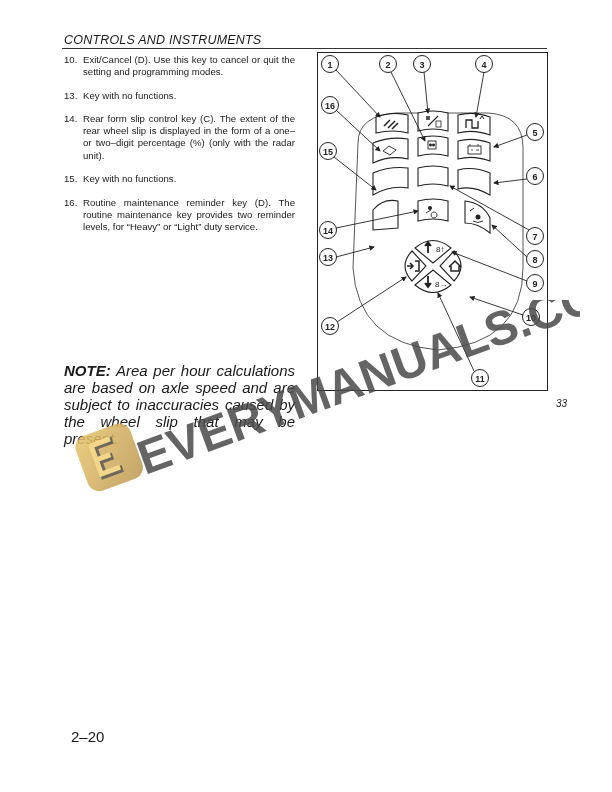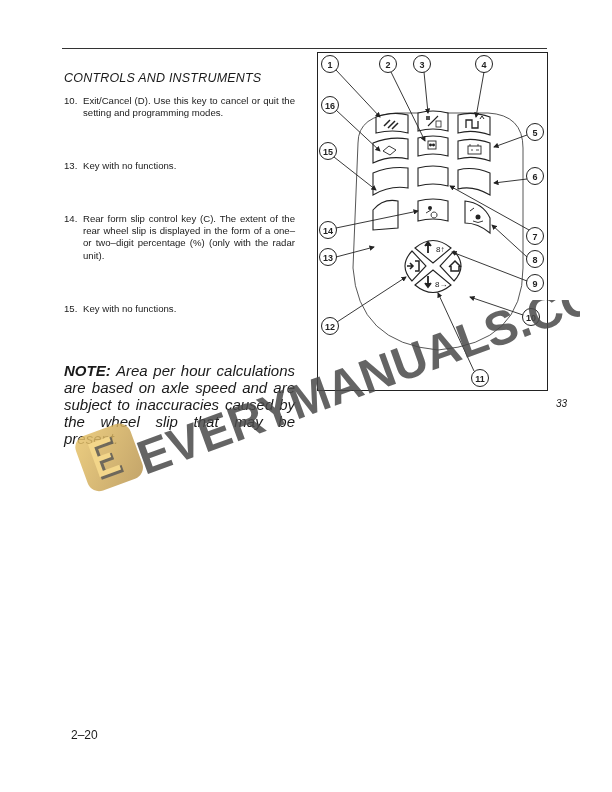--- a/index.html
+++ b/index.html
@@ -1,32 +1,32 @@
 <!DOCTYPE html>
 <html><head>
 <meta charset="utf-8">
 <style>
   html, body { margin: 0; padding: 0; background: #ffffff; }
   body { width: 612px; height: 792px; position: relative; overflow: hidden;
          font-family: "Liberation Sans", sans-serif; color: #1a1a1a; }
   .header-title { position: absolute; left: 64px; top: 33px; font-size: 12.5px;
-                  font-style: italic; letter-spacing: 0.2px; margin-top: 38px; }
+                  font-style: italic; letter-spacing: 0.2px; }
   .header-rule { position: absolute; left: 62px; top: 48px; width: 485px; height: 1px; background: #333; }
   .text-col { position: absolute; left: 64px; top: 54px; width: 231px; font-size: 9.6px; line-height: 12.1px; }
-  .item { position: relative; padding-left: 19px; margin-bottom: 11.5px; text-align: justify; margin-top: 41px; }
+  .item { position: relative; padding-left: 19px; margin-bottom: 11.5px; text-align: justify; }
   .item .num { position: absolute; left: 0; top: 0; }
   .item b { font-weight: normal; }
   .note { position: absolute; left: 64px; top: 362px; width: 231px; font-size: 15px; line-height: 17px;
           font-style: italic; text-align: justify; }
   .note b { font-weight: bold; }
   .figure { position: absolute; left: 317px; top: 52px; width: 231px; height: 339px;
             border: 1.5px solid #222; box-sizing: border-box; background: #fff; }
   .figure svg { position: absolute; left: 0; top: 0; }
   .fig-page { position: absolute; left: 556px; top: 398px; font-size: 10px; font-style: italic; }
-  .footer { position: absolute; left: 71px; top: 728px; font-size: 12px; }
+  .footer { position: absolute; left: 71px; top: 728px; font-size: 15px; }
   .watermark { position: absolute; left: 60px; top: 300px; width: 520px; height: 220px; pointer-events: none; }
 </style>
 </head>
 <body>
 
 <div class="header-title">CONTROLS AND INSTRUMENTS</div>
 <div class="header-rule"></div>
 
 <div class="text-col">
   <div class="item">
@@ -37,20 +37,24 @@
     <span class="num">13.</span>
     <span>Key with no functions.</span>
   </div>
   <div class="item">
     <span class="num">14.</span>
     <b>Rear form slip control key (C).</b><span> The extent of the rear wheel slip is displayed in the form of a one– or two–digit percentage (%) (only with the radar unit).</span>
   </div>
   <div class="item">
     <span class="num">15.</span>
     <span>Key with no functions.</span>
+  </div>
+  <div class="item">
+    <span class="num">16.</span>
+    <b>Routine maintenance reminder key (D).</b><span> The routine maintenance key provides two reminder levels, for “Heavy” or “Light” duty service.</span>
   </div>
 </div>
 
 <div class="note">
   <b>NOTE:</b><span> Area per hour calculations are based on axle speed and are subject to inaccuracies caused by the wheel slip that may be present.</span>
 </div>
 
 <div class="figure">
   <svg width="231" height="339" viewBox="0 0 231 339" xmlns="http://www.w3.org/2000/svg" font-family="Liberation Sans, sans-serif">
     <defs>

